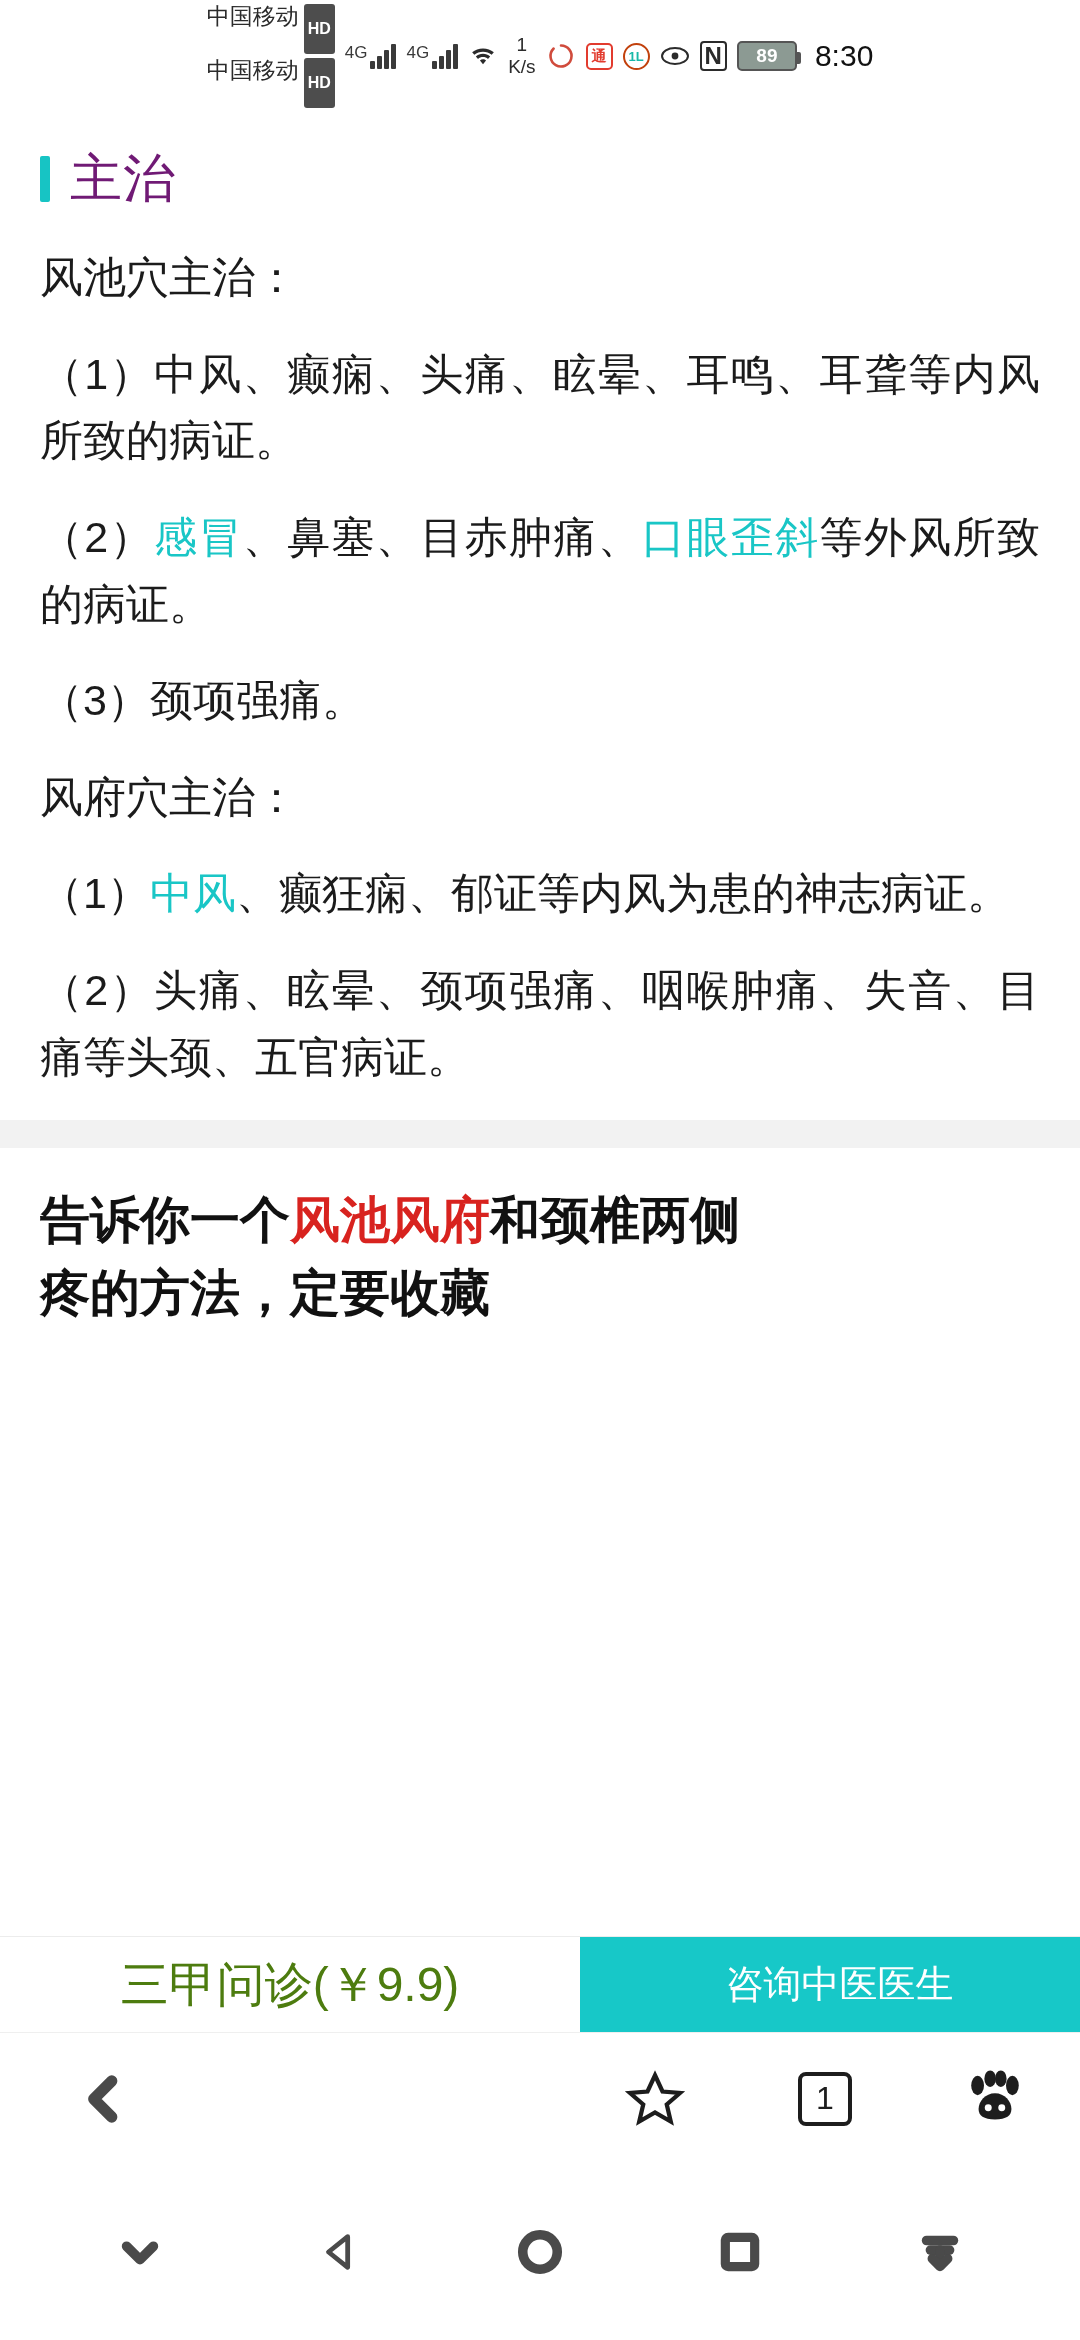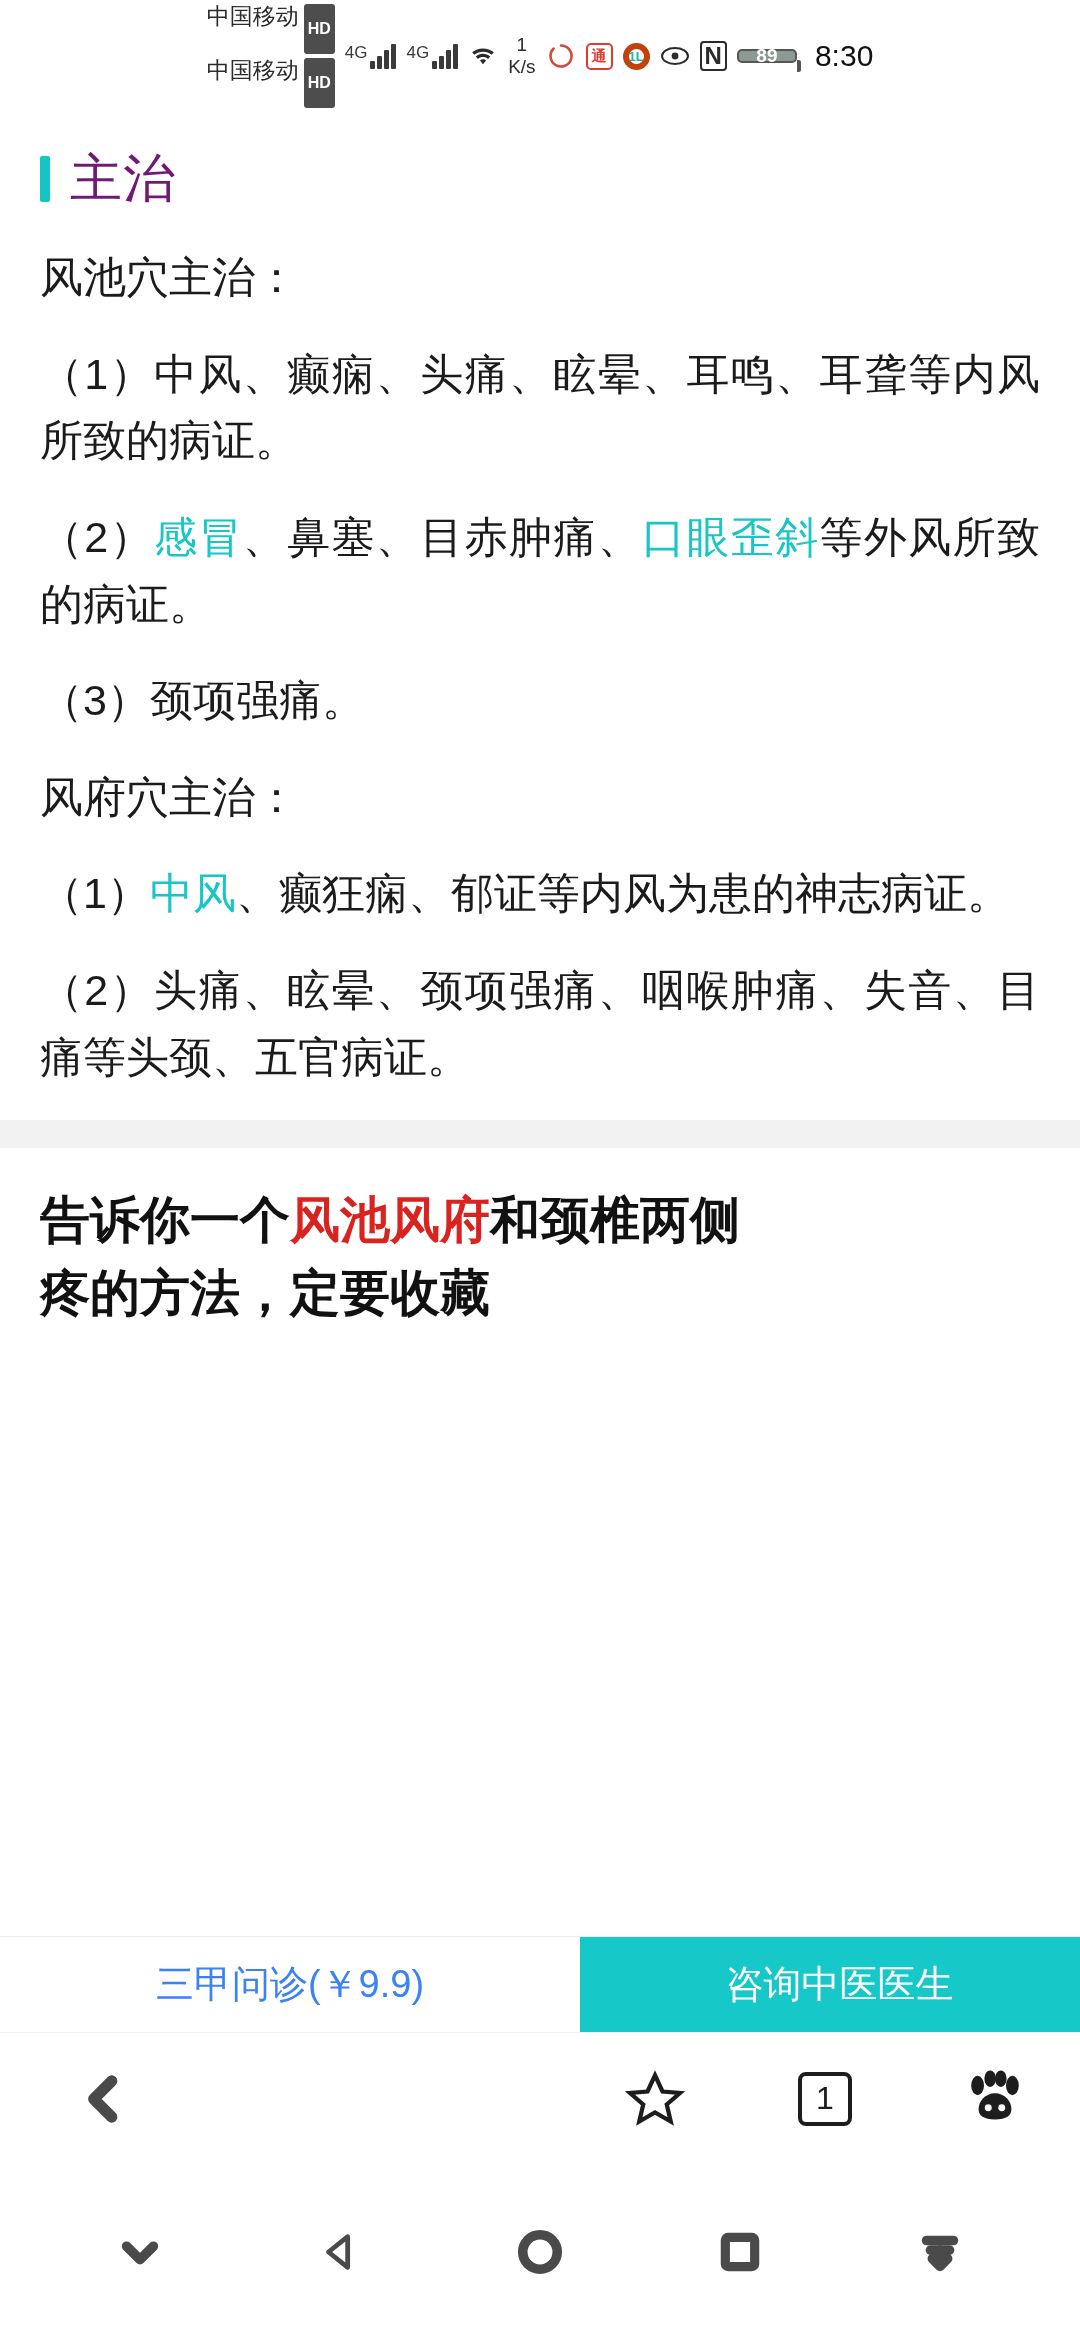--- a/index.html
+++ b/index.html
@@ -41,30 +41,30 @@
     font-size:19px; color:#2b2b2b; line-height:1.15;
   }
   .ic { width:30px; height:30px; display:flex; align-items:center; justify-content:center; }
   .ic svg { display:block; }
   .red-badge {
     width:27px; height:27px; border:2px solid #e23b2e; border-radius:5px;
     color:#e23b2e; font-size:15px; font-weight:bold;
     display:flex; align-items:center; justify-content:center;
   }
   .teal-badge {
-    width:27px; height:27px; border:6px solid #c2410c; border-radius:50%;
+    width:27px; height:27px; border:2px solid #c2410c; border-radius:50%;
     color:#18b8a8; font-size:13px; font-weight:bold;
     display:flex; align-items:center; justify-content:center;
   }
   .nfc {
     font-size:24px; font-weight:bold; color:#2b2b2b;
     border:2px solid #2b2b2b; border-radius:4px; padding:0 3px; line-height:1.1;
   }
   .battery {
-    width:60px; height:14px; border:2px solid #555; border-radius:5px;
+    width:60px; height:30px; border:2px solid #555; border-radius:5px;
     position:relative; display:flex; align-items:center; justify-content:center;
     background:#8c9a93;
   }
   .battery:after {
     content:""; position:absolute; right:-6px; top:9px; width:4px; height:12px;
     background:#555; border-radius:0 2px 2px 0;
   }
   .battery span { font-size:19px; color:#fff; font-weight:bold; }
   .clock { font-size:30px; color:#111; margin-left:8px; }
 
@@ -95,21 +95,21 @@
   .promo h3 .hot { color:#d8231f; }
 
   
   .cta {
     position:absolute; left:0; right:0; bottom:308px;
     height:96px; display:flex; background:#fff;
     border-top:1px solid #ececec;
   }
   .cta-left {
     flex:1; display:flex; align-items:center; justify-content:center;
-    font-size:38px; color:#3b82f6;
+    font-size:48px; color:#4d7c0f;
   }
   .cta-right {
     width:500px; background:#17c8c8;
     display:flex; align-items:center; justify-content:center;
     font-size:38px; color:#fff;padding-left:19px;
   }
 
   
   .browserbar {
     position:absolute; left:0; right:0; bottom:176px; height:132px;

